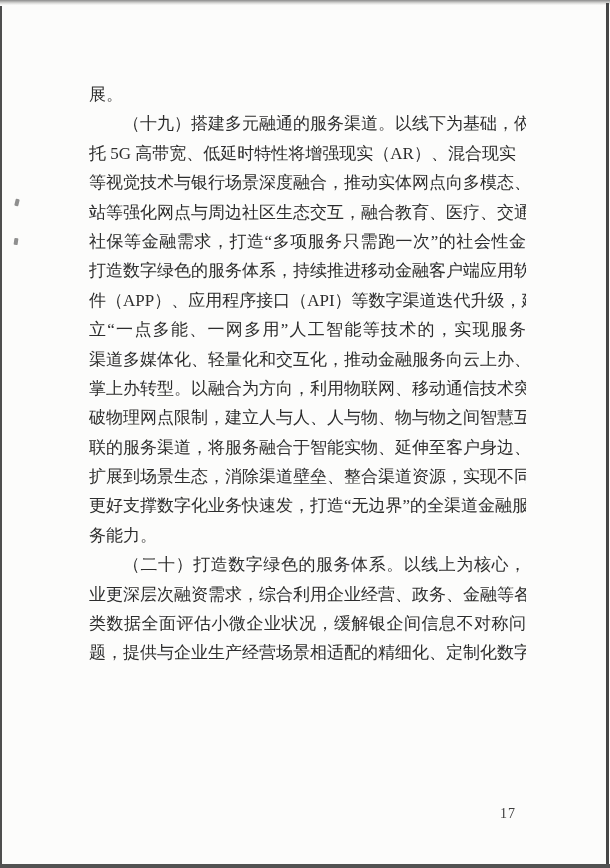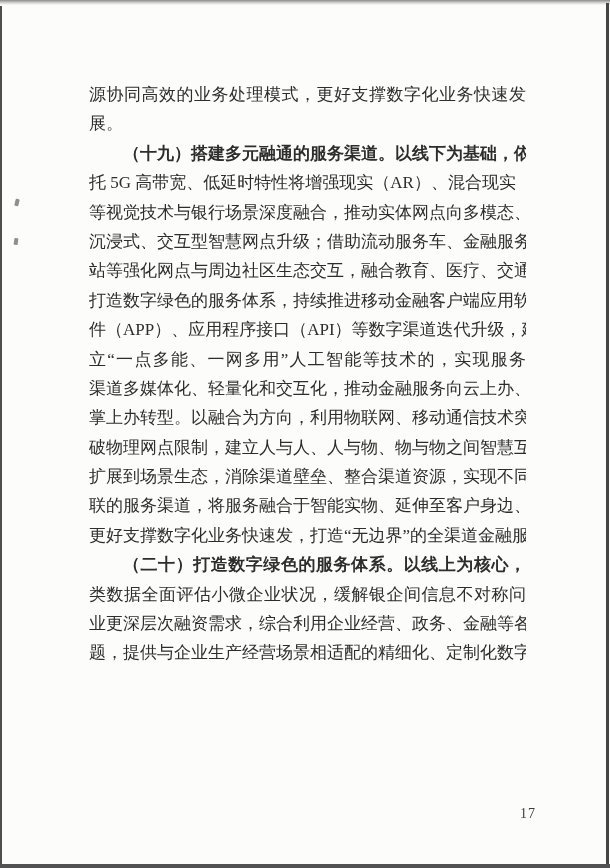--- a/index.html
+++ b/index.html
@@ -51,63 +51,63 @@
   }
   .tline {
     height: 29.4px;
     line-height: 29.4px;
     white-space: nowrap;
     overflow: hidden;
     text-align: justify;
     text-align-last: justify;
     text-justify: inter-character;
   }
-  .tline.indent { text-indent: 34px; font-weight: bold; }
+  .tline.indent { text-indent: 34px; }
   .tline.end { text-align-last: left; }
 
   .page-num {
     position: absolute;
     left: 500px;
     top: 806px;
     width: 36px;
     font-size: 14px;
     letter-spacing: 1px;
     color: #3c3c3c;
-    text-align: right;
+    text-align: left;
   }
 </style>
 </head>
 <body>
 
 <div class="page">
   <div class="edge-top"></div>
   <div class="edge-left"></div>
   <div class="edge-right"></div>
   <div class="edge-bottom"></div>
 
   <div class="speck speck-1"></div>
   <div class="speck speck-2"></div>
 
   <div class="text-block">
-      <div class="tline">源协同高效的业务处理模式，更好支撑数字化业务快速发</div>
       <div class="tline end">展。</div>
       <div class="tline indent">（十九）搭建多元融通的服务渠道。以线下为基础，依</div>
       <div class="tline">托 5G 高带宽、低延时特性将增强现实（AR）、混合现实（MR）</div>
       <div class="tline">等视觉技术与银行场景深度融合，推动实体网点向多模态、</div>
-      <div class="tline">沉浸式、交互型智慧网点升级；借助流动服务车、金融服务</div>
       <div class="tline">站等强化网点与周边社区生态交互，融合教育、医疗、交通、</div>
+      <div class="tline">社保等金融需求，打造“多项服务只需跑一次”的社会性金</div>
       <div class="tline">打造数字绿色的服务体系，持续推进移动金融客户端应用软</div>
       <div class="tline">件（APP）、应用程序接口（API）等数字渠道迭代升级，建</div>
       <div class="tline">立“一点多能、一网多用”人工智能等技术的，实现服务</div>
       <div class="tline">渠道多媒体化、轻量化和交互化，推动金融服务向云上办、</div>
       <div class="tline">掌上办转型。以融合为方向，利用物联网、移动通信技术突</div>
       <div class="tline">破物理网点限制，建立人与人、人与物、物与物之间智慧互</div>
+      <div class="tline">联的服务渠道，将服务融合于智能实物、延伸至客户身边、</div>
       <div class="tline">扩展到场景生态，消除渠道壁垒、整合渠道资源，实现不同</div>
-      <div class="tline">联的服务渠道，将服务融合于智能实物、延伸至客户身边、</div>
       <div class="tline">更好支撑数字化业务快速发，打造“无边界”的全渠道金融服</div>
+      <div class="tline end">务能力。</div>
       <div class="tline indent">（二十）打造数字绿色的服务体系。以线上为核心，</div>
+      <div class="tline">业更深层次融资需求，综合利用企业经营、政务、金融等各</div>
       <div class="tline">类数据全面评估小微企业状况，缓解银企间信息不对称问</div>
-      <div class="tline">业更深层次融资需求，综合利用企业经营、政务、金融等各</div>
       <div class="tline">题，提供与企业生产经营场景相适配的精细化、定制化数字</div>
     </div>
 
   <div class="page-num">17</div>
 </div>
 
 </body></html>

